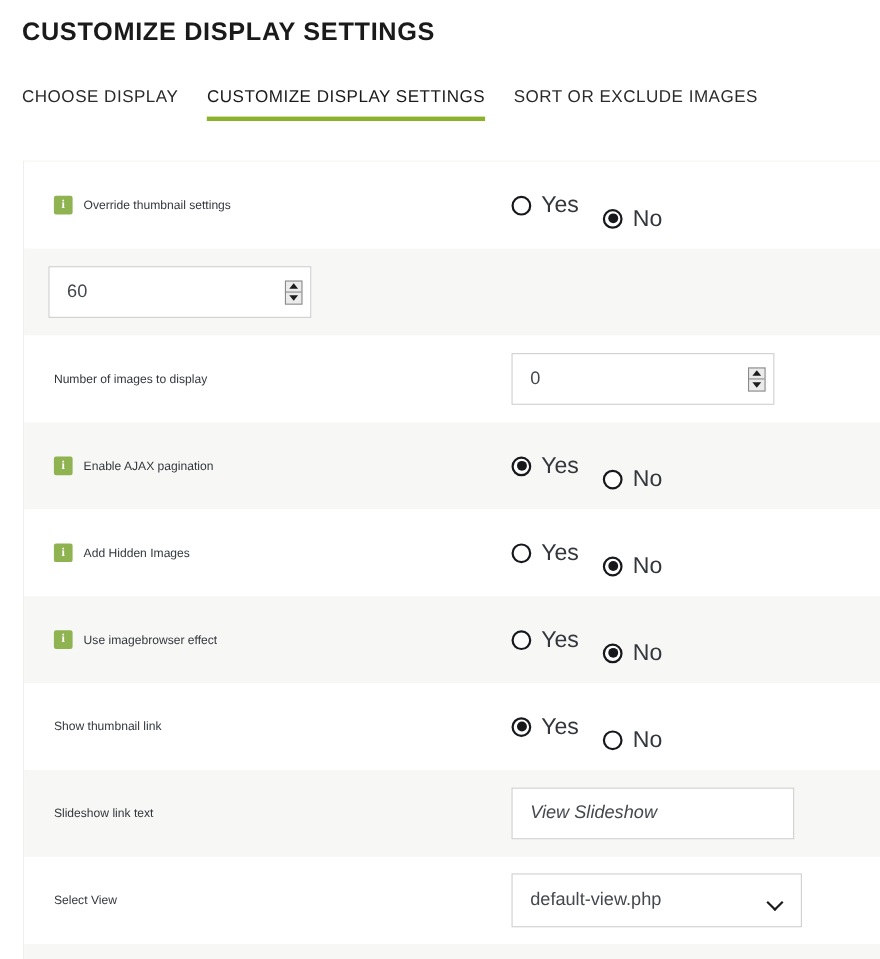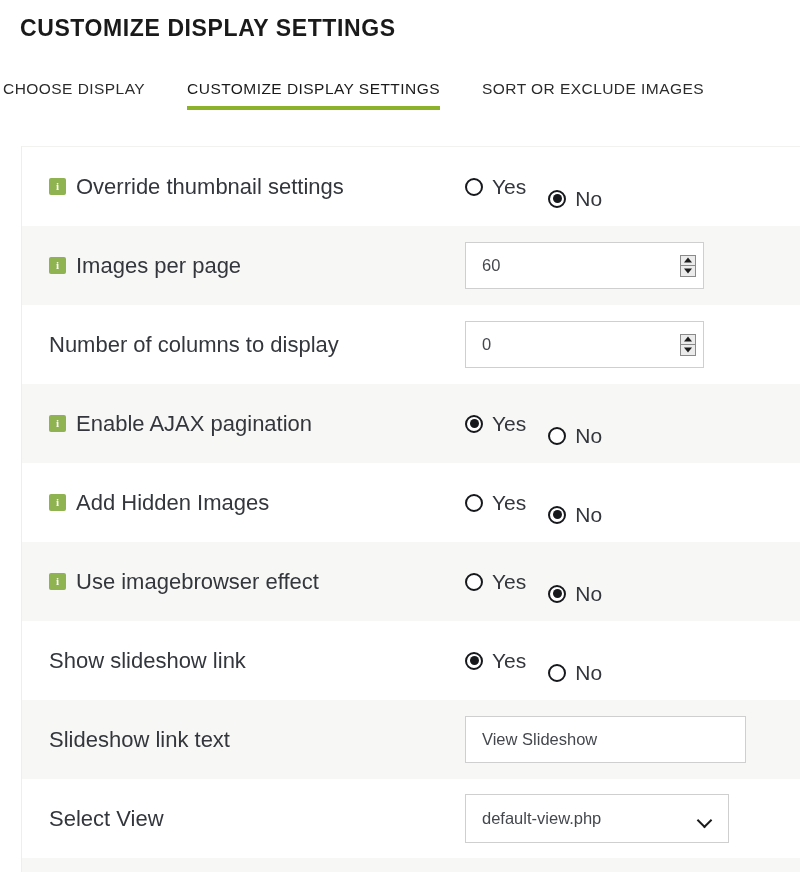--- a/index.html
+++ b/index.html
@@ -25,24 +25,24 @@
     font-weight: bold;
     letter-spacing: 0.6px;
     color: #1a1a1a;
     text-transform: uppercase;
     white-space: nowrap;
   }
 
   
   .tabbar {
     position: absolute;
-    left: 3px; top: 80px;
+    left: 20px; top: 80px;
     display: flex;
     align-items: flex-end;
-    gap: 16px;
+    gap: 0;
     white-space: nowrap;
   }
   .tab {
     position: relative;
     font-size: 15.5px;
     letter-spacing: 0.45px;
     text-transform: uppercase;
     color: #2b2b2b;
     padding: 0 0 12px 0;
     margin-right: 26px;
@@ -107,21 +107,21 @@
     position: absolute;
     left: 0; right: 0; top: 0;
     line-height: 17px;
     text-align: center;
     color: #ffffff;
     font-size: 11px;
     font-family: "Liberation Serif", serif;
     font-weight: bold;
   }
   .row-label {
-    font-size: 22px;
+    font-size: 11px;
     color: #33373d;
     white-space: nowrap;
   }
 
   
   .radio-group {
     display: flex;
     align-items: center;
   }
   .radio-opt {
@@ -158,21 +158,21 @@
   .field {
     height: 47px;
     background: #ffffff;
     border: 1px solid #cfcfcf;
     display: flex;
     align-items: center;
     position: relative;
     cursor: text;
   }
   .field.num { width: 239px; }
-  .field.text { width: 281px; }
+  .field.text { width: 257px; font-style: italic; }
   .field-value {
     font-size: 16.5px;
     color: #44484e;
     padding-left: 16px;
     white-space: nowrap;
   }
 
   
   .spinner {
     position: absolute;
@@ -258,37 +258,33 @@
               <span class="radio-label">Yes</span>
             </label>
             <label class="radio-opt">
               <span class="radio checked"></span>
               <span class="radio-label">No</span>
             </label>
           </div>
         </div>
       </div>
       <div class="srow alt">
-        <div class="label-cell">
-          <span class="info-icon"></span>
-          <span class="row-label">Images per page</span>
-        </div>
         <div class="control-cell">
           <div class="field num">
             <span class="field-value">60</span>
             <span class="spinner">
               <span></span>
               <span></span>
             </span>
           </div>
         </div>
       </div>
       <div class="srow">
         <div class="label-cell">
-          <span class="row-label">Number of columns to display</span>
+          <span class="row-label">Number of images to display</span>
         </div>
         <div class="control-cell">
           <div class="field num">
             <span class="field-value">0</span>
             <span class="spinner">
               <span></span>
               <span></span>
             </span>
           </div>
         </div>
@@ -342,21 +338,21 @@
             </label>
             <label class="radio-opt">
               <span class="radio checked"></span>
               <span class="radio-label">No</span>
             </label>
           </div>
         </div>
       </div>
       <div class="srow">
         <div class="label-cell">
-          <span class="row-label">Show slideshow link</span>
+          <span class="row-label">Show thumbnail link</span>
         </div>
         <div class="control-cell">
           <div class="radio-group">
             <label class="radio-opt">
               <span class="radio checked"></span>
               <span class="radio-label">Yes</span>
             </label>
             <label class="radio-opt">
               <span class="radio"></span>
               <span class="radio-label">No</span>

